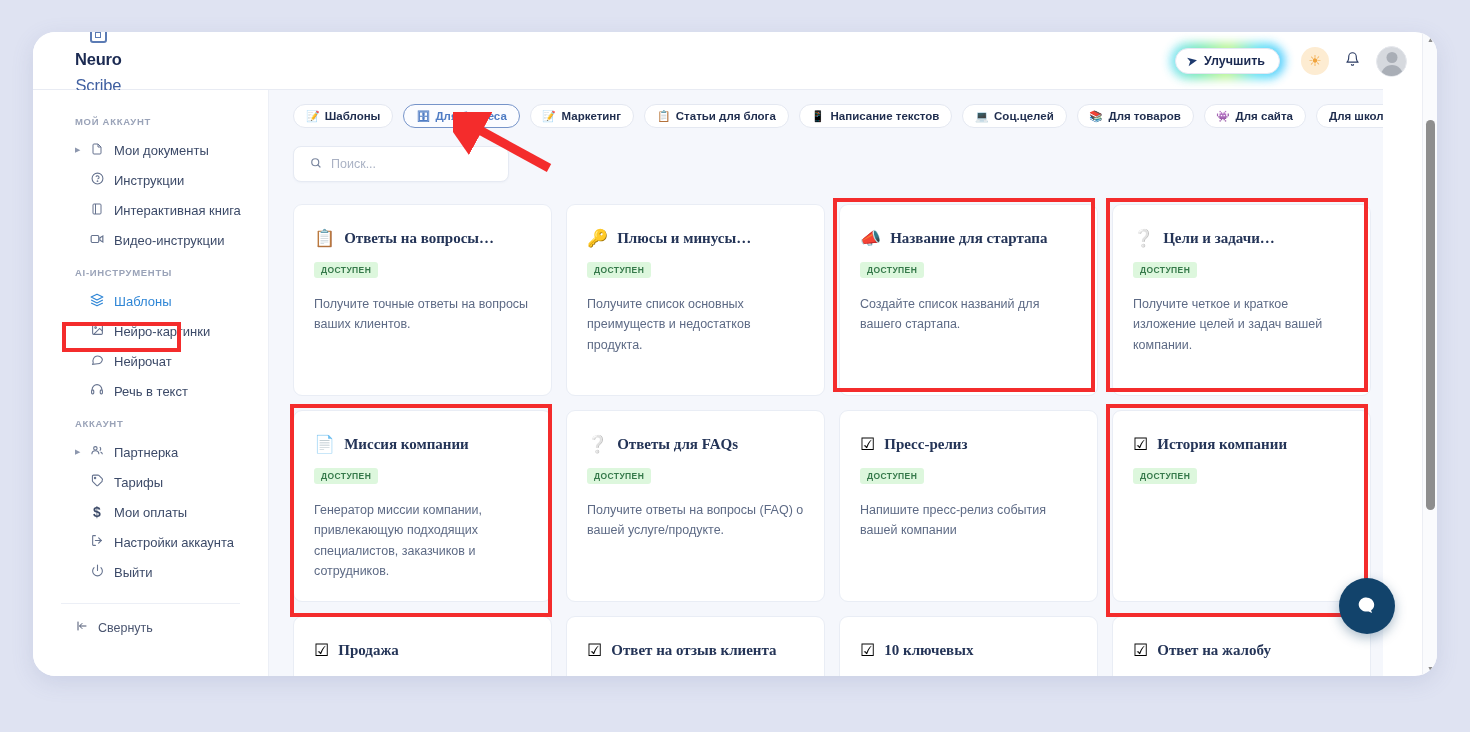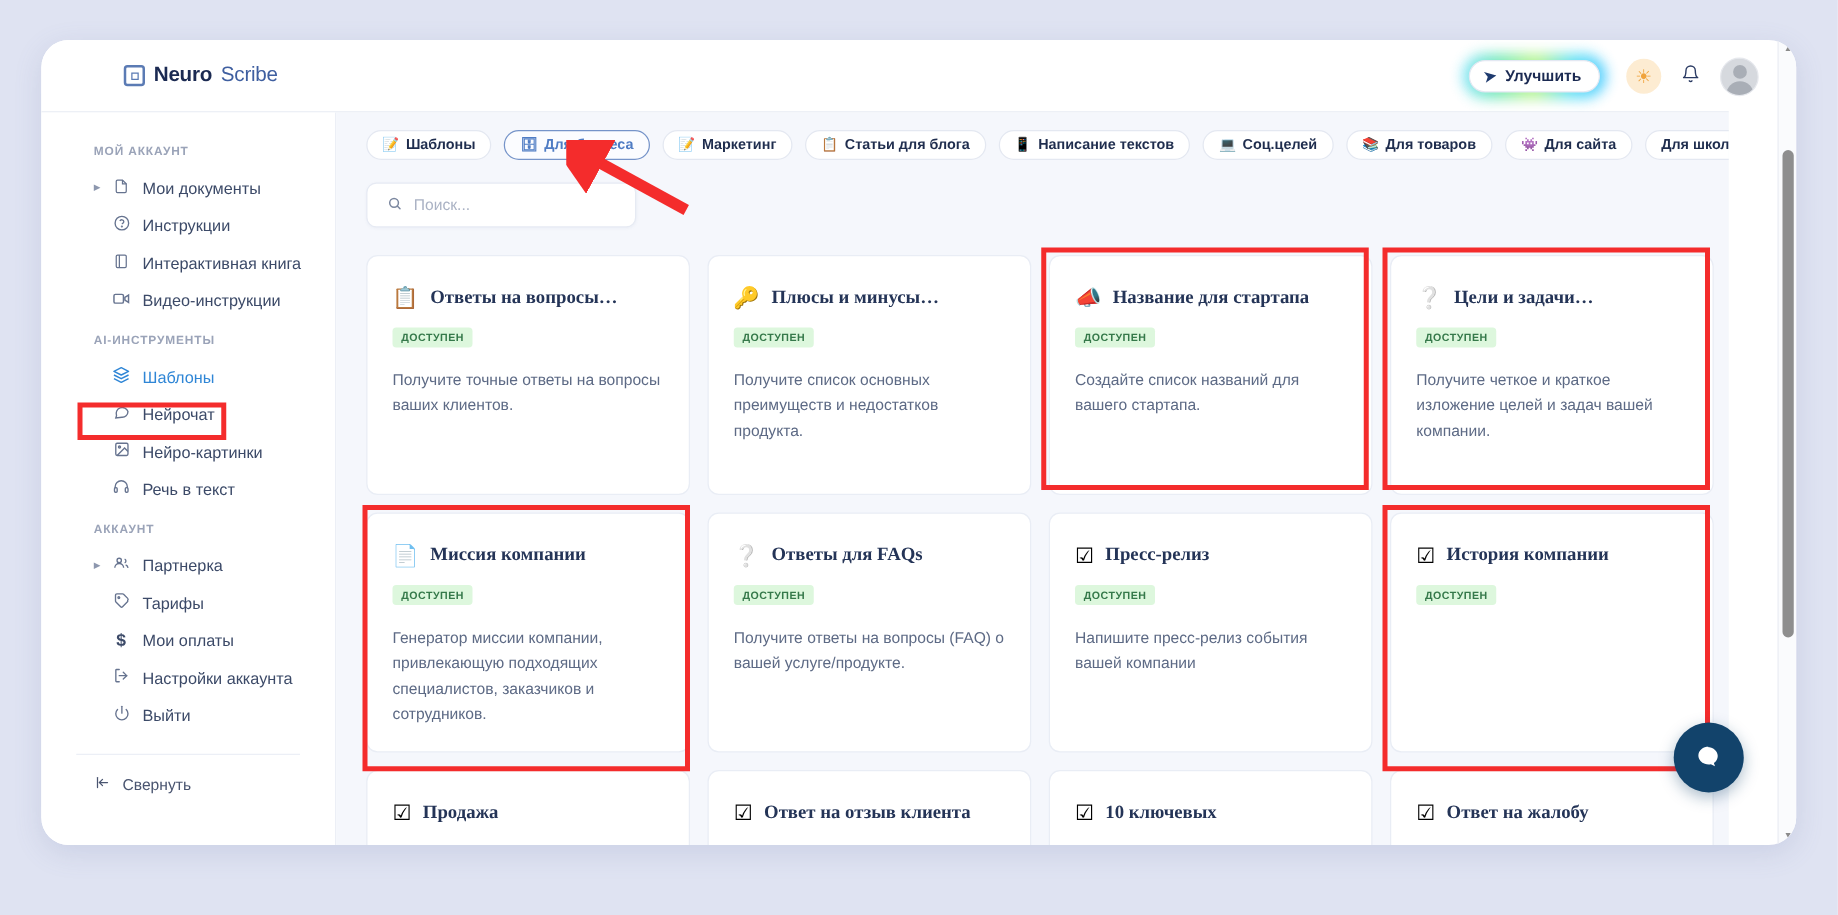--- a/index.html
+++ b/index.html
@@ -25,22 +25,22 @@
   
   .topbar {
     position: absolute; left: 0; top: 0;
     width: 1350px; height: 58px;
     background: #fff;
     border-bottom: 1px solid #e8ebf3;
     display: flex; align-items: center;
   }
   .brand {
     display: flex; align-items: center; gap: 7px;
-    margin-left: 66px;
-    font-size: 16.5px; letter-spacing: -.2px;
+    margin-left: 42px;
+    font-size: 16.5px; letter-spacing: -.2px; flex-direction: column;
   }
   .brand-mark {
     width: 17px; height: 17px; border-radius: 3px;
     border: 2px solid #5b7bb4;
     display: flex; align-items: center; justify-content: center;
     flex: 0 0 auto;
   }
   .brand-mark i {
     display:block; width: 6px; height: 6px; border: 1.6px solid #5b7bb4;
   }
@@ -318,34 +318,34 @@
               <path d="M12 2 2 7l10 5 10-5z"></path>
               <path d="M2 12l10 5 10-5"></path>
               <path d="M2 17l10 5 10-5"></path>
             </svg>
         </span>
         <span class="lbl">Шаблоны</span>
       </div>
       <div class="sb-item">
         <span class="ic">
           <svg width="13" height="13" viewBox="0 0 24 24" fill="none" stroke="#66738f" stroke-width="2">
-              <path d="M21 11.5a8.4 8.4 0 0 1-9 8.4L3 21l1.1-3.3A8.4 8.4 0 1 1 21 11.5z"></path>
-            </svg>
-        </span>
-        <span class="lbl">Нейрочат</span>
-      </div>
-      <div class="sb-item">
-        <span class="ic">
-          <svg width="13" height="13" viewBox="0 0 24 24" fill="none" stroke="#66738f" stroke-width="2">
               <rect x="3" y="3" width="18" height="18" rx="2"></rect>
               <circle cx="8.5" cy="8.5" r="1.5"></circle>
               <path d="m21 15-5-5L5 21"></path>
             </svg>
         </span>
         <span class="lbl">Нейро-картинки</span>
+      </div>
+      <div class="sb-item">
+        <span class="ic">
+          <svg width="13" height="13" viewBox="0 0 24 24" fill="none" stroke="#66738f" stroke-width="2">
+              <path d="M21 11.5a8.4 8.4 0 0 1-9 8.4L3 21l1.1-3.3A8.4 8.4 0 1 1 21 11.5z"></path>
+            </svg>
+        </span>
+        <span class="lbl">Нейрочат</span>
       </div>
       <div class="sb-item">
         <span class="ic">
           <svg width="14" height="13" viewBox="0 0 24 24" fill="none" stroke="#66738f" stroke-width="2">
               <path d="M3 14v-2a9 9 0 0 1 18 0v2"></path>
               <rect x="2" y="13" width="4" height="7" rx="1.6"></rect>
               <rect x="18" y="13" width="4" height="7" rx="1.6"></rect>
             </svg>
         </span>
         <span class="lbl">Речь в текст</span>

